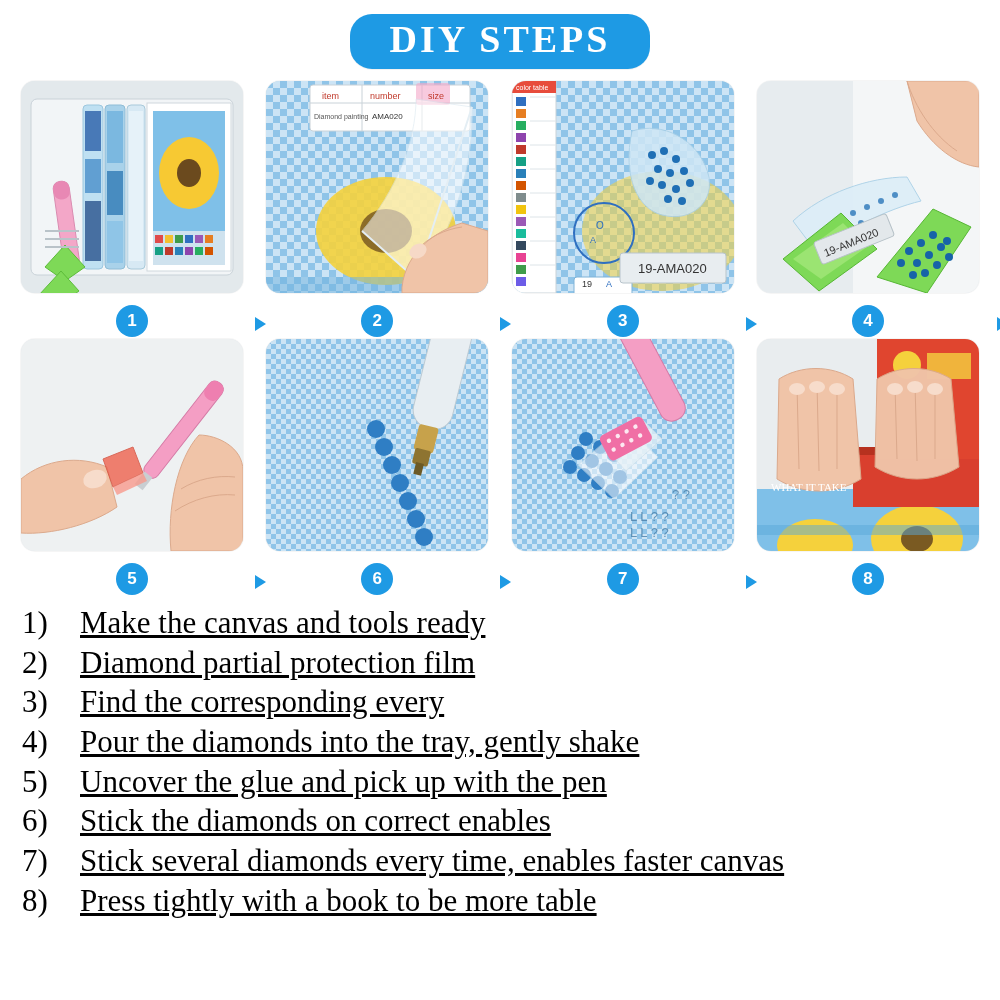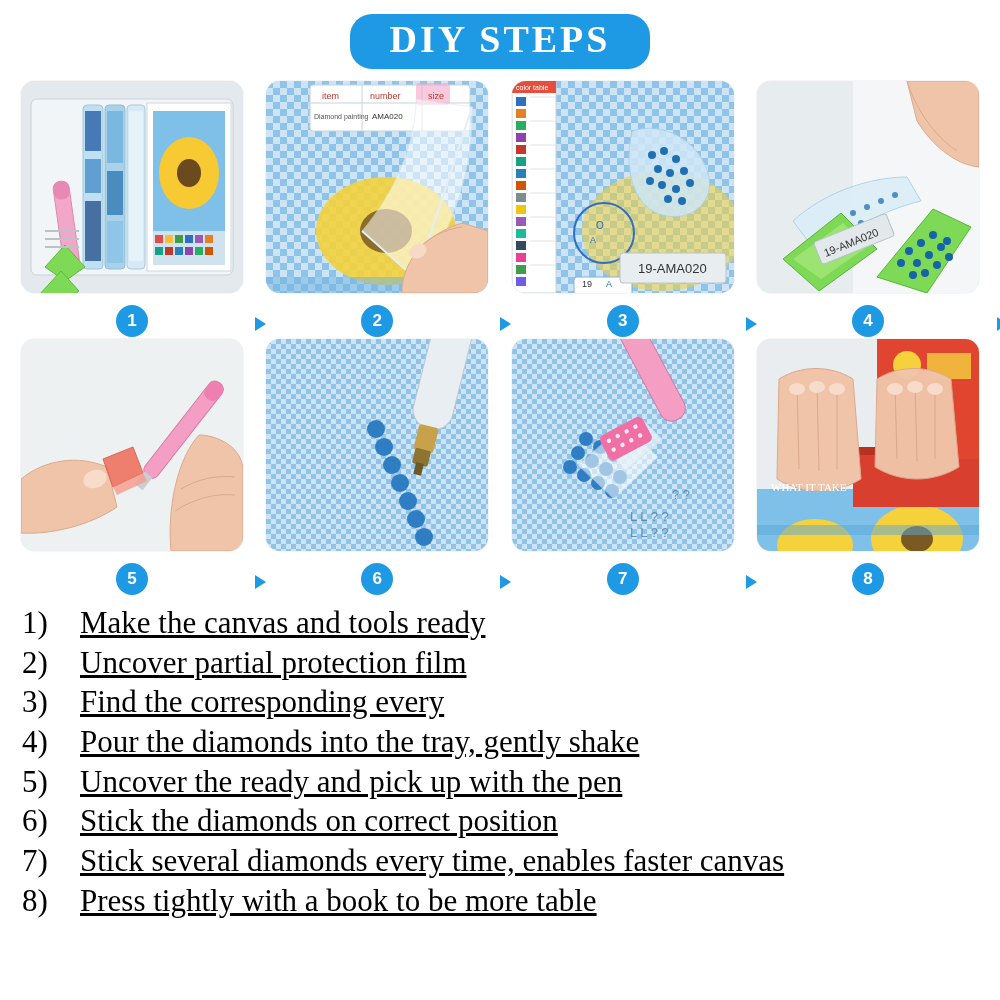--- a/index.html
+++ b/index.html
@@ -527,37 +527,37 @@
   </div>
 
   <div class="steps-list">
 
     <div class="step-line">
       <span class="step-num">1)</span>
       <span class="step-text">Make the canvas and tools ready</span>
     </div>
     <div class="step-line">
       <span class="step-num">2)</span>
-      <span class="step-text">Uncover partial protection film</span>
+      <span class="step-text">Diamond partial protection film</span>
     </div>
     <div class="step-line">
       <span class="step-num">3)</span>
       <span class="step-text">Find the corresponding every</span>
     </div>
     <div class="step-line">
       <span class="step-num">4)</span>
       <span class="step-text">Pour the diamonds into the tray, gently shake</span>
     </div>
     <div class="step-line">
       <span class="step-num">5)</span>
-      <span class="step-text">Uncover the ready and pick up with the pen</span>
+      <span class="step-text">Uncover the glue and pick up with the pen</span>
     </div>
     <div class="step-line">
       <span class="step-num">6)</span>
-      <span class="step-text">Stick the diamonds on correct position</span>
+      <span class="step-text">Stick the diamonds on correct enables</span>
     </div>
     <div class="step-line">
       <span class="step-num">7)</span>
       <span class="step-text">Stick several diamonds every time, enables faster canvas</span>
     </div>
     <div class="step-line">
       <span class="step-num">8)</span>
       <span class="step-text">Press tightly with a book to be more table</span>
     </div>
   </div>

